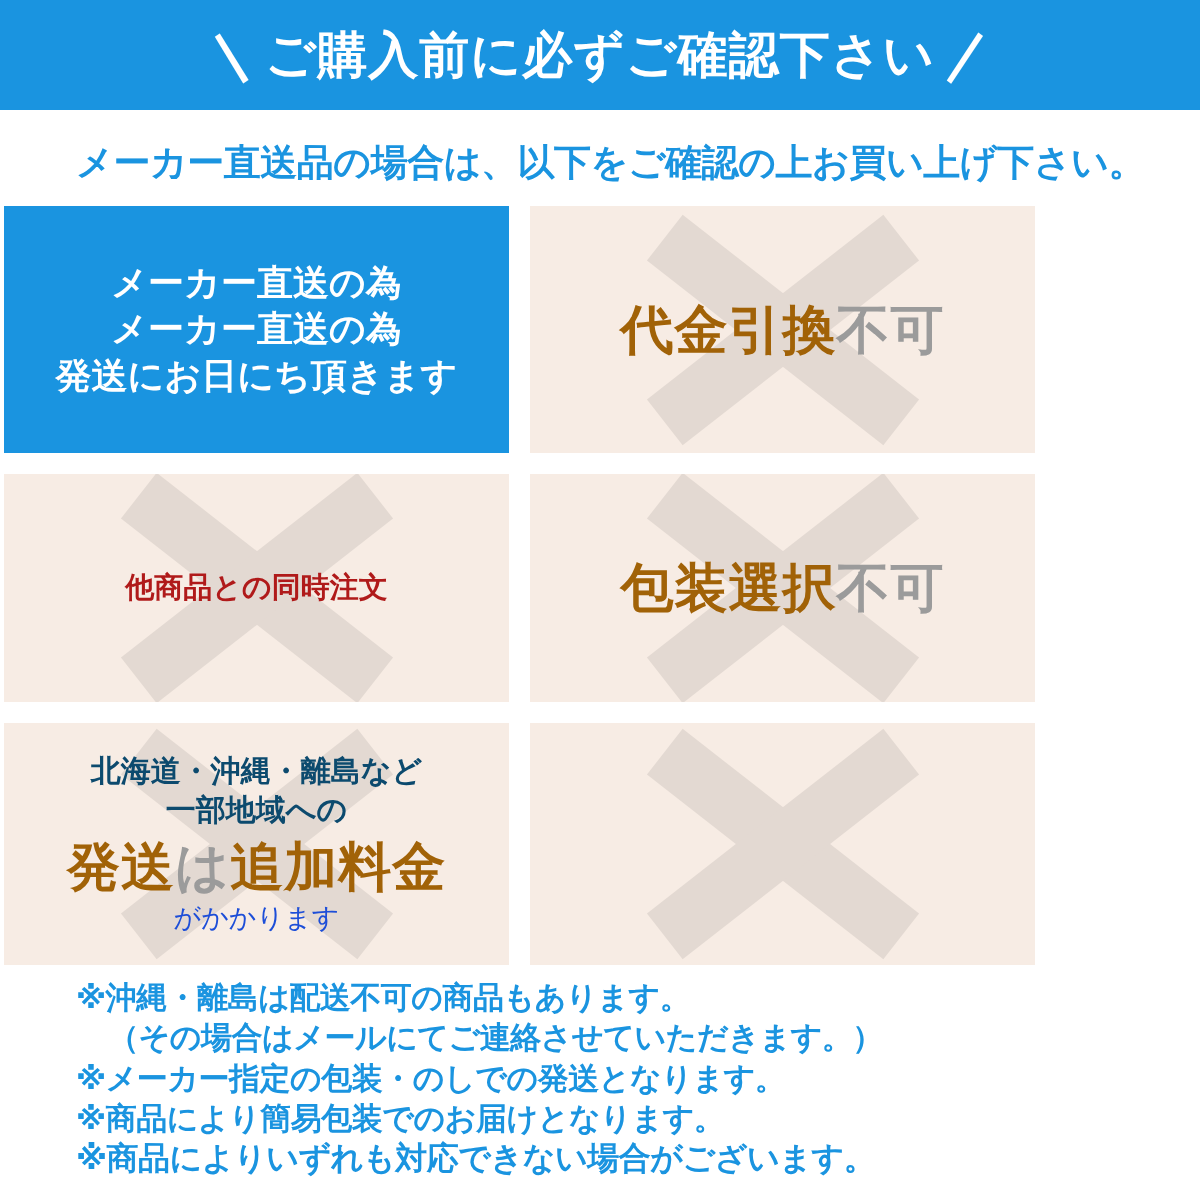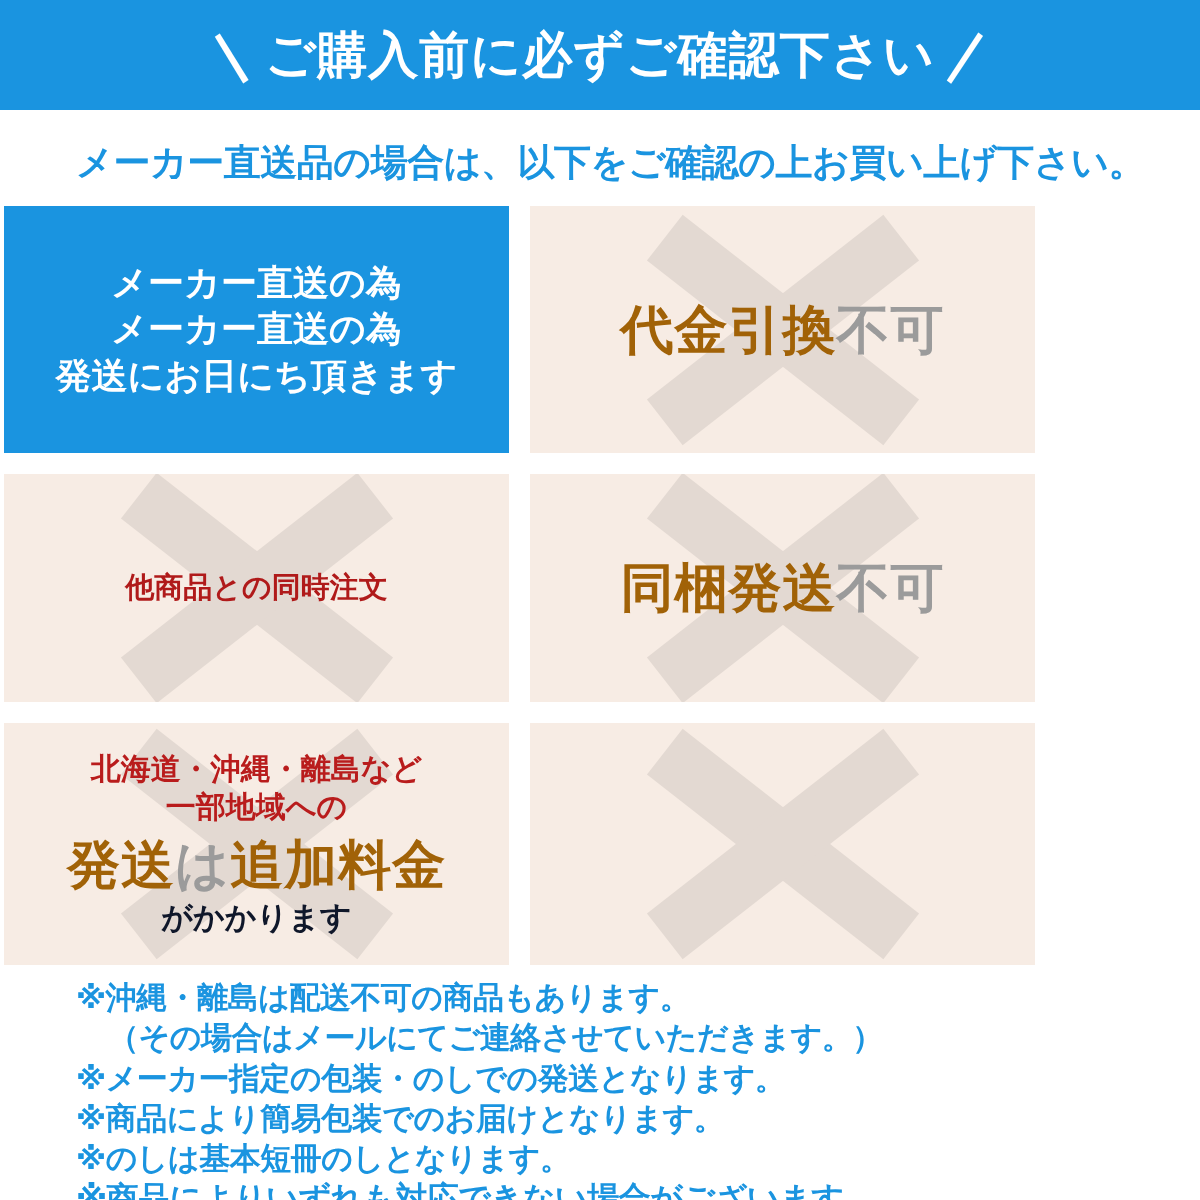--- a/index.html
+++ b/index.html
@@ -117,28 +117,28 @@
     font-weight: bold;
     letter-spacing: 1px;
   }
   .big-grey {
     color: #9b9b9b;
     font-size: 53px;
     font-weight: bold;
     letter-spacing: 1px;
   }
   .mid-red {
-    color: #b91c1c;
+    color: #0c4a6e;
     font-size: 30px;
     font-weight: bold;
   }
   .small-grey {
-    color: #0f172a;
-    font-size: 31px;
-    font-weight: bold;
+    color: #1d4ed8;
+    font-size: 27px;
+    font-weight: normal;
   }
   .line-gap { margin-top: 4px; }
 
   
   .notes {
     margin: 12px auto 0 auto;
     width: 1060px;
     padding-left: 6px;
     box-sizing: border-box;
   }
@@ -192,21 +192,21 @@
       <div class="cell-content">
         <div class="small-red">他商品との同時注文</div>
       </div>
     </div>
 
     <div class="cell">
       <div class="cross"></div>
       <div class="cross b"></div>
       <div class="cell-content">
         <div>
-          <span class="big-red">同梱発送</span><span class="big-grey">不可</span>
+          <span class="big-red">包装選択</span><span class="big-grey">不可</span>
         </div>
       </div>
     </div>
 
     <div class="cell">
       <div class="cross"></div>
       <div class="cross b"></div>
       <div class="cell-content">
         <div class="mid-red">北海道・沖縄・離島など</div>
         <div class="mid-red">一部地域への</div>
@@ -222,17 +222,16 @@
       <div class="cross b"></div>
     </div>
 
   </div>
 
   <div class="notes">
     <div class="note">※沖縄・離島は配送不可の商品もあります。</div>
     <div class="note indent">（その場合はメールにてご連絡させていただきます。）</div>
     <div class="note">※メーカー指定の包装・のしでの発送となります。</div>
     <div class="note">※商品により簡易包装でのお届けとなります。</div>
-    <div class="note">※のしは基本短冊のしとなります。</div>
     <div class="note last">※商品によりいずれも対応できない場合がございます。</div>
   </div>
 
 </div>
 
 </body></html>

